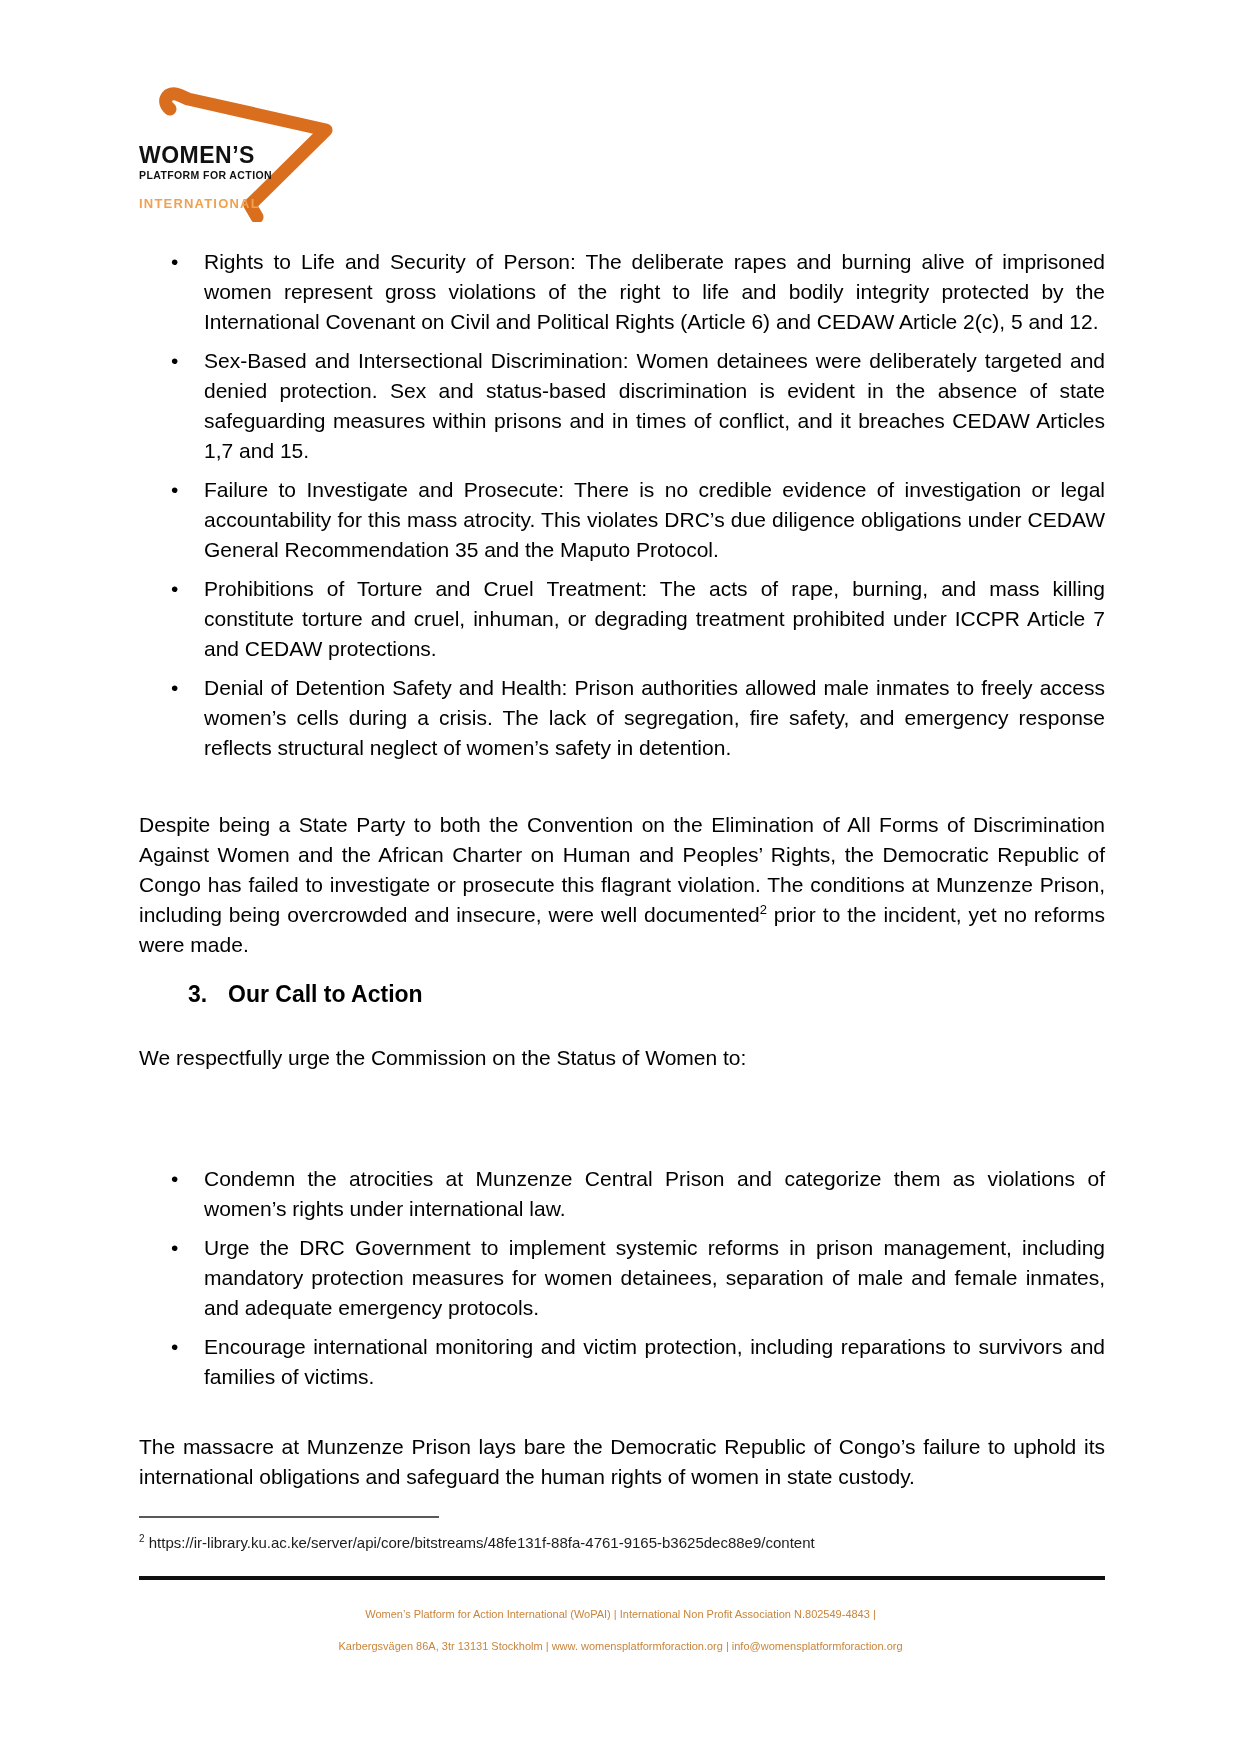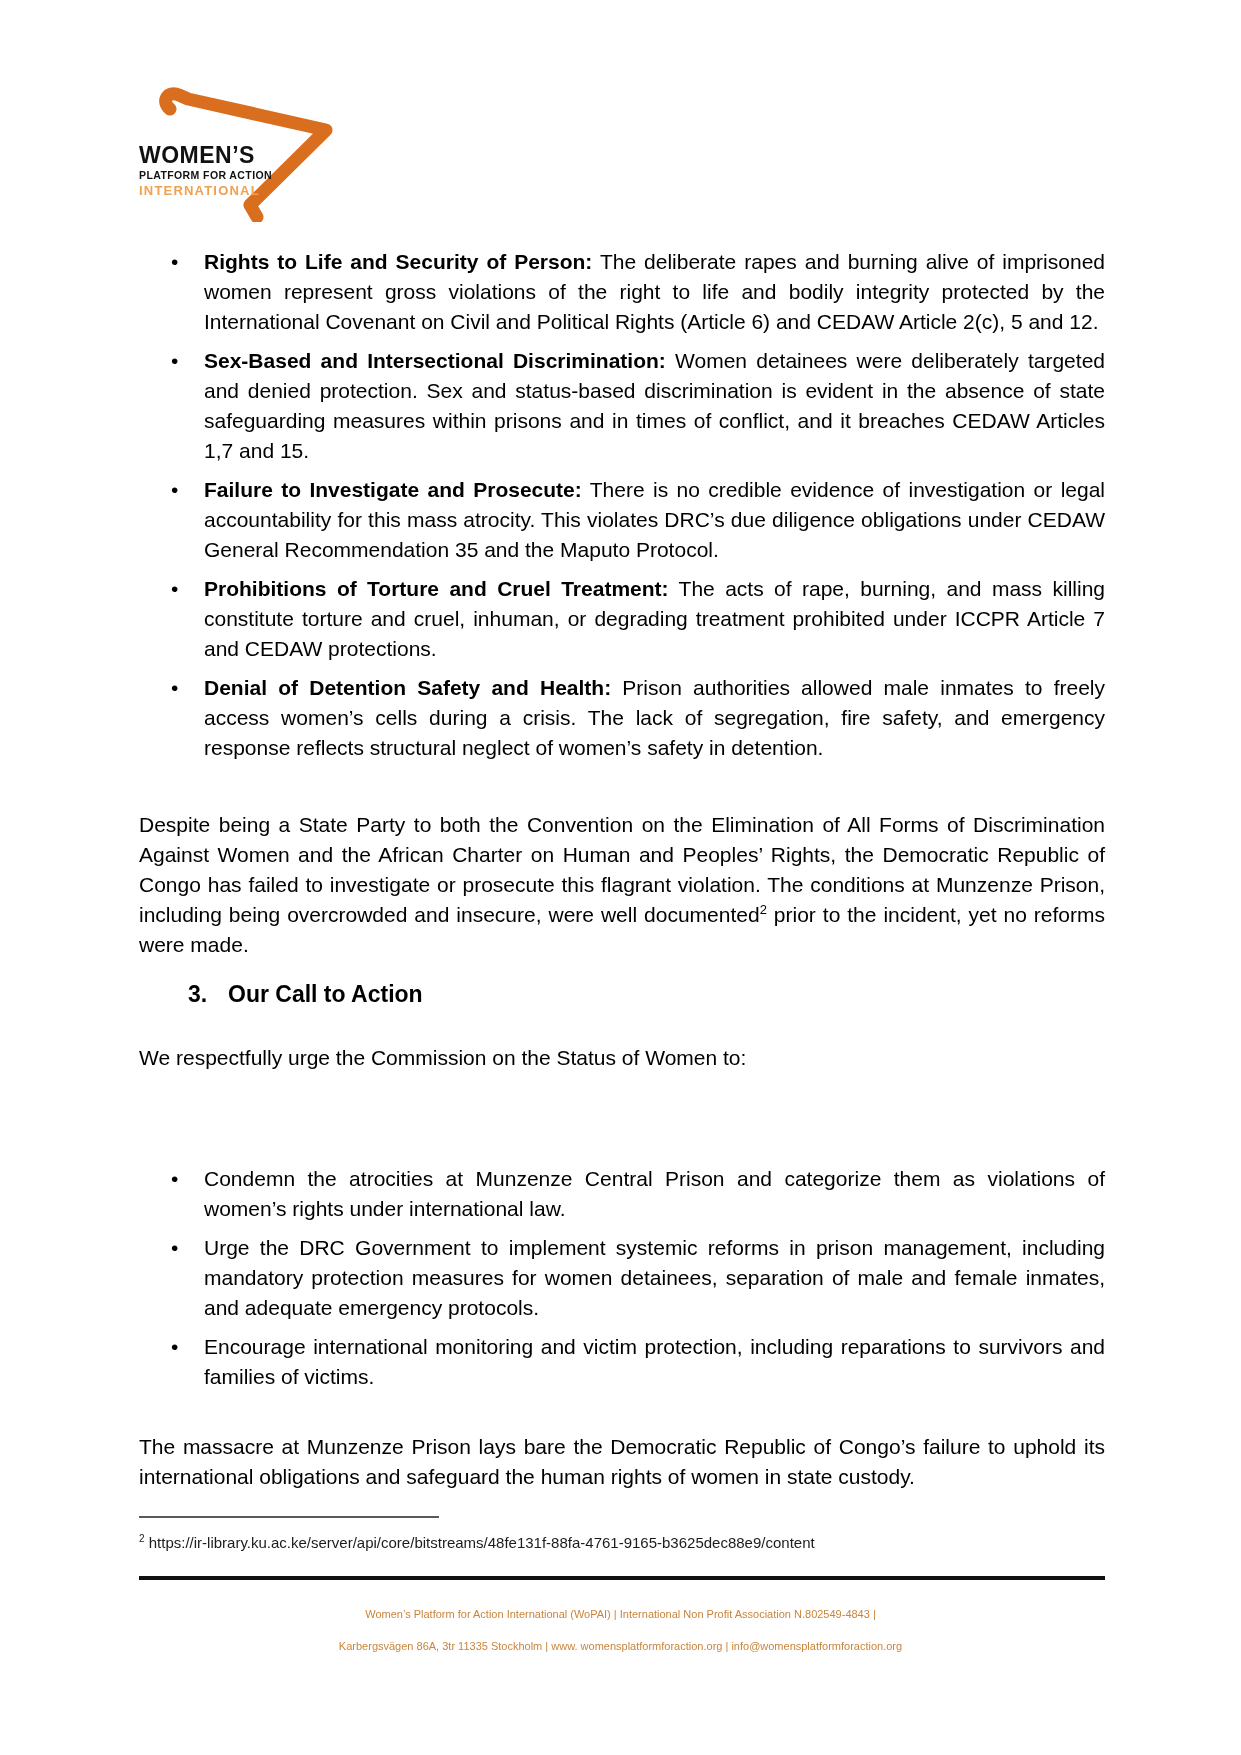--- a/index.html
+++ b/index.html
@@ -10,38 +10,38 @@
     overflow:hidden;
   }
   .abs { position:absolute; }
 
   
   #logo { left:139px; top:84px; width:230px; height:140px; }
   #logo-mark { position:absolute; left:15px; top:0; }
   #logo-text { position:absolute; left:0; top:60px; line-height:1; }
   .logo-line1 { font-size:23px; font-weight:bold; letter-spacing:0.5px; color:#111; }
   .logo-line2 { font-size:10.5px; font-weight:bold; letter-spacing:0.4px; color:#111; margin-top:3px;text-align:right; }
-  .logo-line3 { font-size:13px; font-weight:bold; letter-spacing:1.2px; margin-top:3px; }
+  .logo-line3 { font-size:13px; font-weight:bold; letter-spacing:1.2px; margin-top:16px; }
 
   
   .bodytext { font-size:21px; line-height:30px; }
   .just { text-align:justify; }
   .content { left:139px; width:966px; }
 
   ul.doc-list { margin:0; padding:0; list-style:none; }
   ul.doc-list li {
     position:relative; padding-left:65px; margin-bottom:9px;
     text-align:justify; font-size:21px; line-height:30px;
   }
   ul.doc-list li::before {
     content:"\2022"; position:absolute; left:32px; top:0;
     font-size:21px; line-height:30px;
   }
   ul.doc-list li:last-child { margin-bottom:0; }
-  b { font-weight:bold; }
+  b { font-weight:normal; }
 
   h2.section-heading { margin:0; font-size:23px; font-weight:bold; line-height:32px; }
   .hnum { display:inline-block; margin-left:49px; width:40px; }
 
   sup.fn { font-size:13px; vertical-align:super; line-height:0; }
 
   #fn-sep { left:139px; width:300px; border-top:2px solid #595959; height:0; }
   #footnote { left:139px; width:966px; font-size:15px; line-height:22px; color:#1c1c1c; }
   #footnote sup { font-size:10px; vertical-align:super; line-height:0; }
 
@@ -93,14 +93,14 @@
   </ul>
 
 <p class="abs content bodytext just" style="top:1432px; margin:0;" id="massacre">The massacre at Munzenze Prison lays bare the Democratic Republic of Congo’s failure to uphold its international obligations and safeguard the human rights of women in state custody.</p>
 
 <div class="abs" id="fn-sep" style="top:1516px;"></div>
 <div class="abs" id="footnote" style="top:1532px;"><sup>2</sup> <span>https://ir-library.ku.ac.ke/server/api/core/bitstreams/48fe131f-88fa-4761-9165-b3625dec88e9/content</span></div>
 
 <div class="abs" id="bottom-rule" style="top:1576px;"></div>
 <div class="abs" id="footer" style="top:1598px; color:#C9853B;">
   <div>Women’s Platform for Action International (WoPAI) | International Non Profit Association N.802549-4843 |</div>
-  <div>Karbergsvägen 86A, 3tr 11335 Stockholm | www. womensplatformforaction.org | info@womensplatformforaction.org</div>
+  <div>Karbergsvägen 86A, 3tr 13131 Stockholm | www. womensplatformforaction.org | info@womensplatformforaction.org</div>
 </div>
 
 </body></html>

